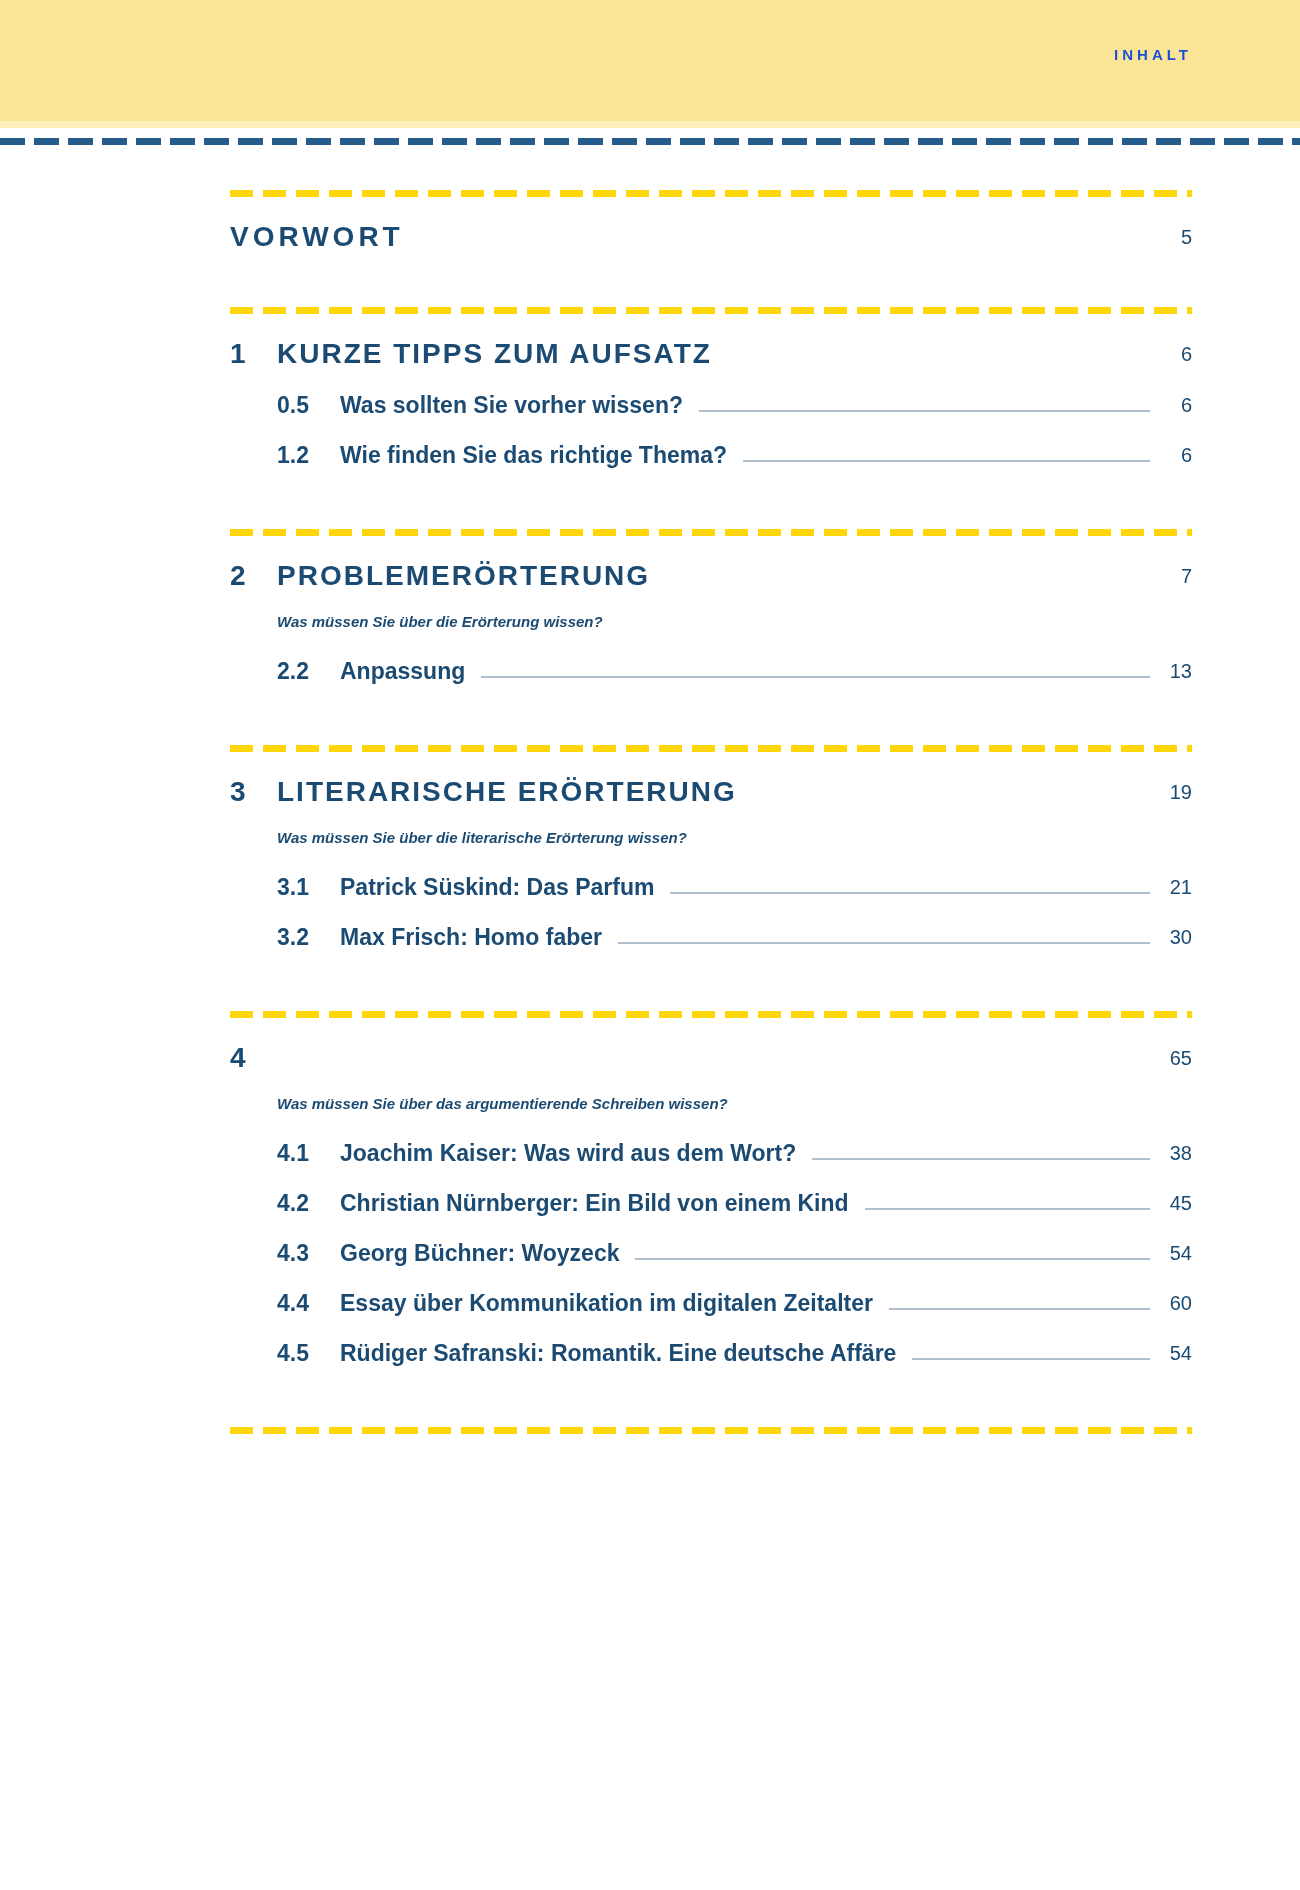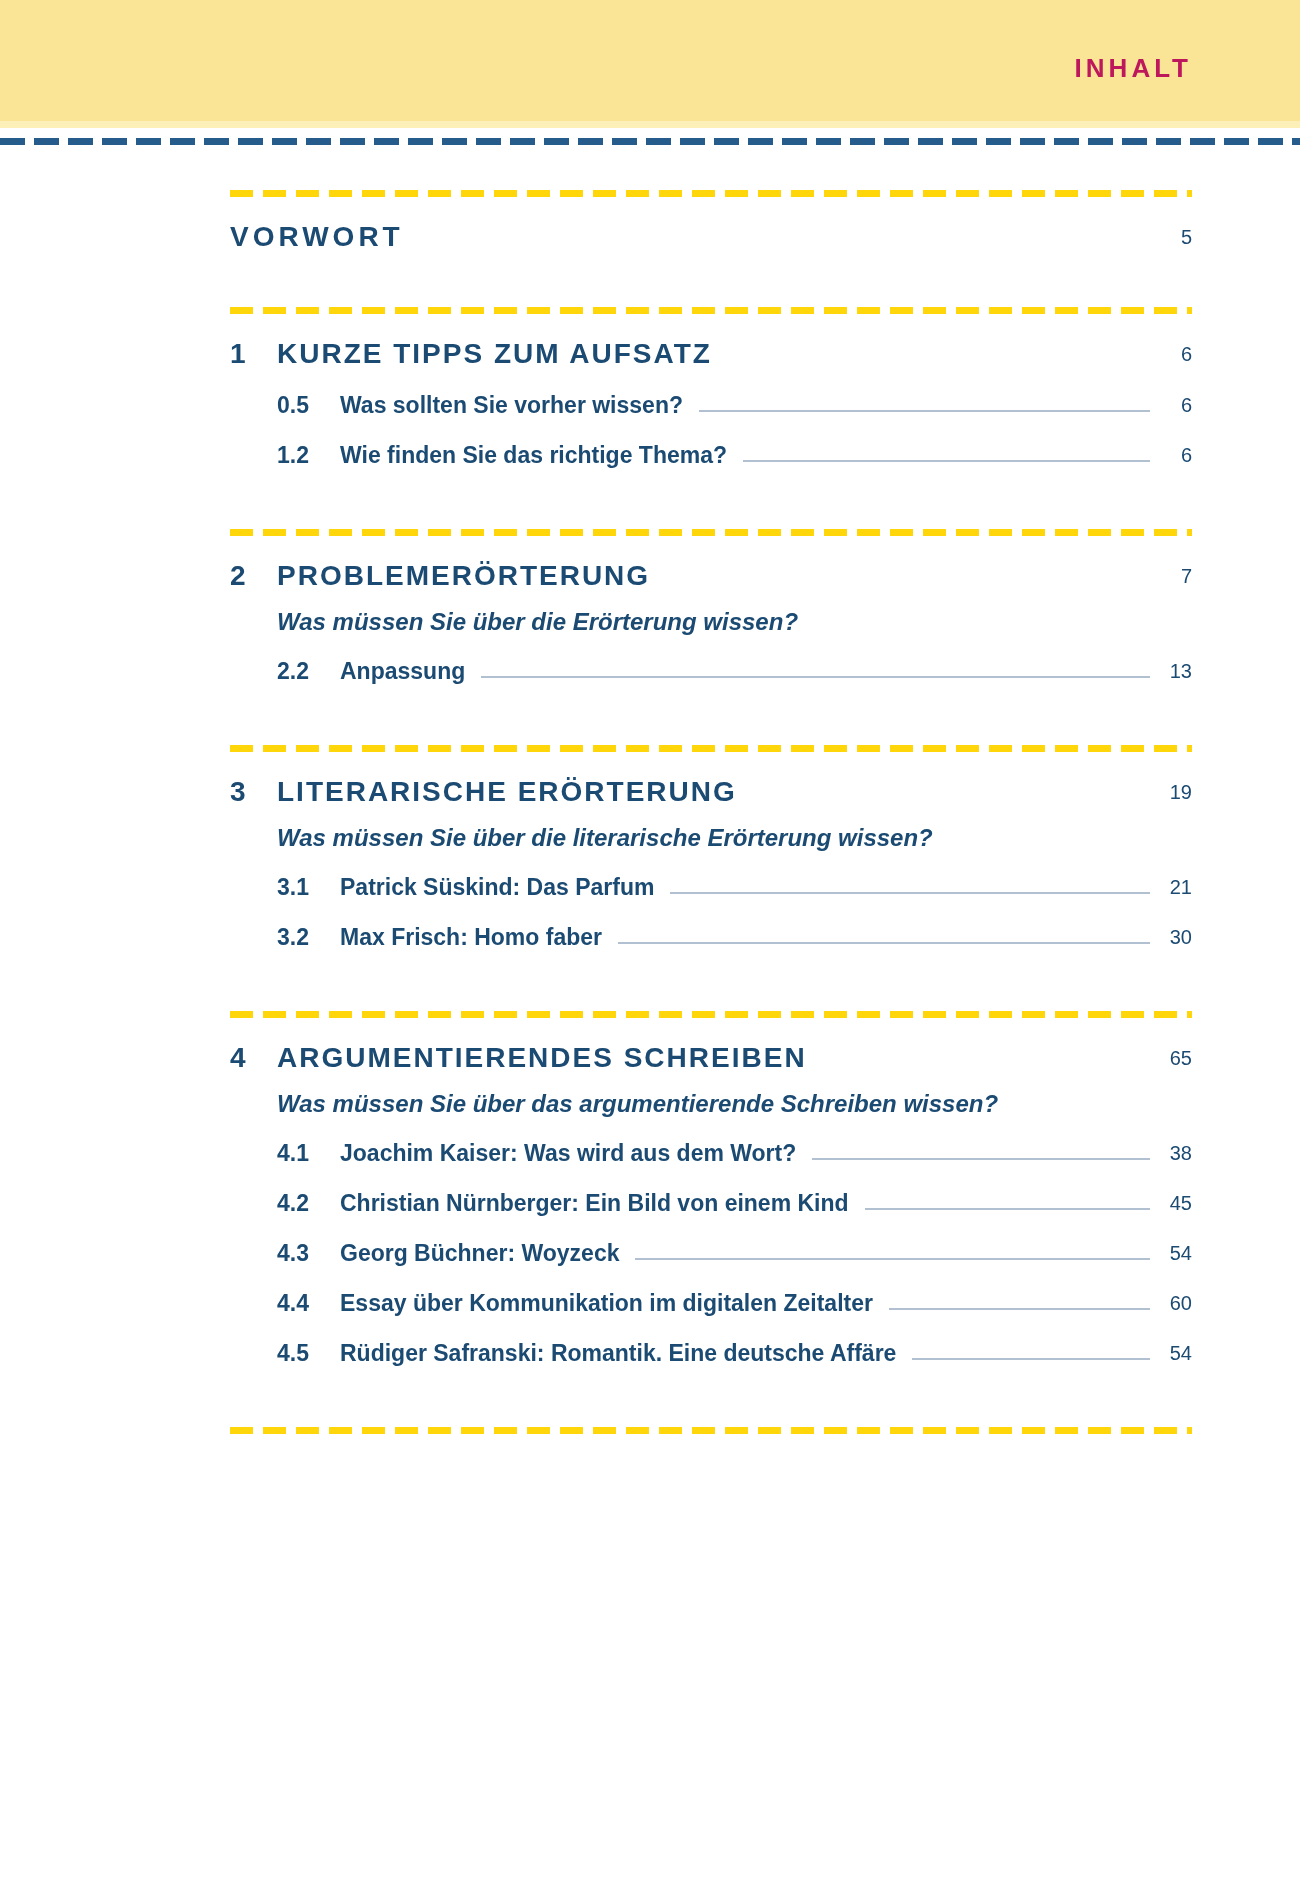--- a/index.html
+++ b/index.html
@@ -5,21 +5,21 @@
   html,body{margin:0;padding:0;}
   body{
     width:1300px;height:1890px;background:#ffffff;
     font-family:"Liberation Sans", sans-serif;
     color:#1b4a72;position:relative;overflow:hidden;
   }
   
   .band{height:121px;background:#fae596;border-bottom:7px solid #fcefb8;position:relative;}
   .band-title{
     position:absolute;right:108px;top:46px;
-    font-size:26px;font-weight:700;letter-spacing:4px;color:#be185d;margin-top:7px;
+    font-size:15px;font-weight:700;letter-spacing:4px;color:#1d4ed8;
   }
   
   .blue-rule{
     height:7px;margin-top:10px;
     background:repeating-linear-gradient(90deg,#255c8c 0 25px,transparent 25px 34px);
   }
   
   .content{margin:45px 108px 0 230px;}
   .sep{
     height:7px;
@@ -33,21 +33,21 @@
     margin-top:25px;height:30px;line-height:30px;
     font-size:28px;font-weight:700;letter-spacing:4px;
   }
   .heading{
     margin-top:25px;height:30px;line-height:30px;
     font-size:28px;font-weight:700;letter-spacing:2px;
   }
   .hnum{width:47px;flex-shrink:0;letter-spacing:0;}
   .intro{
     margin-top:18px;margin-left:47px;height:26px;line-height:26px;
-    font-style:italic;font-weight:700;font-size:24px;
+    font-style:italic;font-weight:700;font-size:15px;
   }
   .item{
     margin-top:22px;margin-left:47px;height:28px;line-height:28px;
     font-size:23px;font-weight:700;
   }
   .inum{width:63px;flex-shrink:0;}
   .leader{
     flex:1;align-self:flex-end;height:0;
     border-bottom:2px solid #b2c1d2;
     margin:0 14px 7px 16px;
@@ -133,21 +133,20 @@
       <span>Max Frisch: Homo faber</span>
       <span class="leader"></span>
       <span class="page">30</span>
     </div>
   </section>
 
   <div class="sep mt60"></div>
   <section>
     <div class="row heading">
       <span class="hnum">4</span>
-      <span>ARGUMENTIERENDES SCHREIBEN</span>
       <span class="spacer"></span>
       <span class="page">65</span>
     </div>
     <div class="intro">Was müssen Sie über das argumentierende Schreiben wissen?</div>
     <div class="row item">
       <span class="inum">4.1</span>
       <span>Joachim Kaiser: Was wird aus dem Wort?</span>
       <span class="leader"></span>
       <span class="page">38</span>
     </div>

